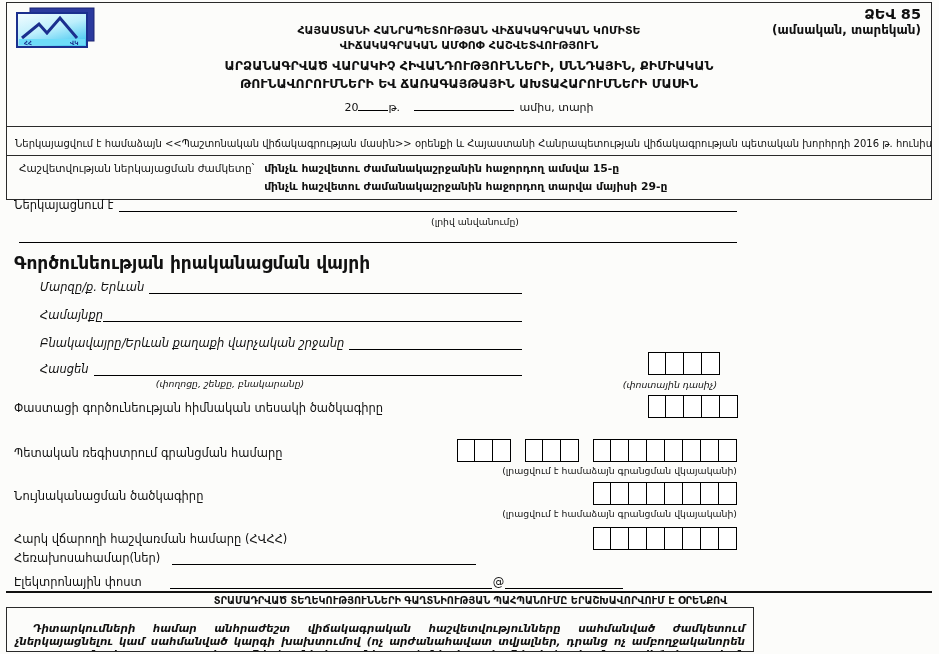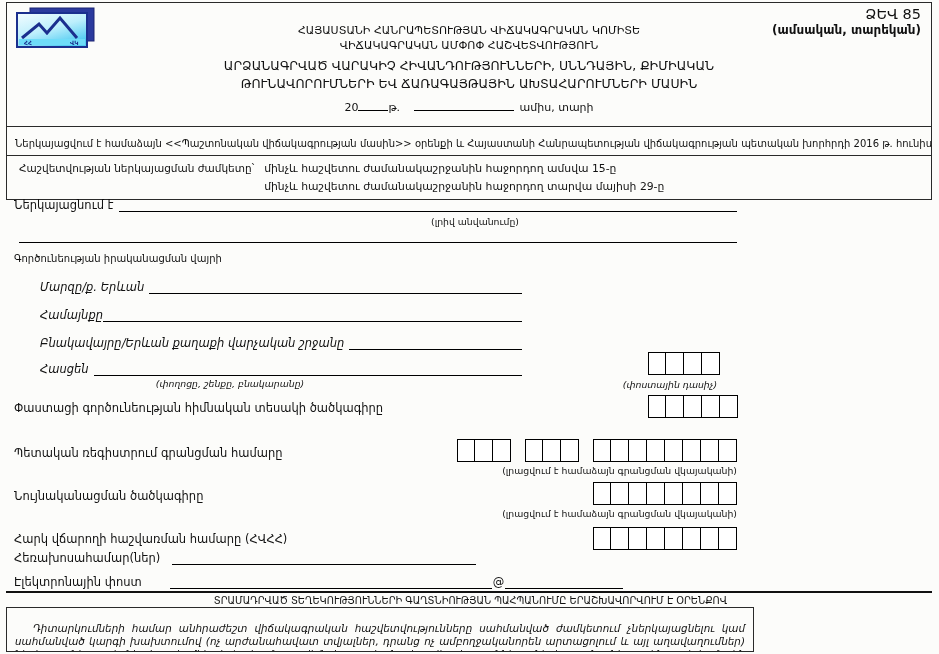--- a/index.html
+++ b/index.html
@@ -3,21 +3,21 @@
 <meta charset="utf-8">
 <style>
   * { margin:0; padding:0; box-sizing:border-box; }
   html,body { background:#ffffff; }
   .page {
     position:relative; width:939px; height:654px; background:#fcfcfa;
     font-family:"DejaVu Sans","Liberation Sans",sans-serif; color:#111;
     overflow:hidden;
   }
   .abs { position:absolute; }
-  .b { font-weight:normal; }
+  .b { font-weight:bold; }
   .it { font-style:italic; }
   .topwrap { position:absolute; left:6px; top:2px; width:926px; }
   .topbox { border:1px solid #2a2a2a; background:#fcfcfa; }
   .row { position:absolute; display:flex; align-items:flex-end; }
   .lbl { font-size:11.5px; white-space:nowrap; }
   .fill { flex:1; border-bottom:1px solid #000; height:14px; margin-left:5px; }
   .fill0 { flex:1; border-bottom:1px solid #000; height:14px; }
   .blank { display:inline-block; border-bottom:1px solid #000; height:12px; vertical-align:baseline; }
   .cells { position:absolute; display:flex; }
   .cell { width:18px; height:23px; border:1px solid #000; border-left:none; background:#fff; }
@@ -85,21 +85,21 @@
   <div class="row" style="left:14px; top:198px; width:723px;">
     <span class="lbl">Ներկայացնում է</span>
     <span class="fill"></span>
   </div>
   <div class="hint center" style="left:150px; top:216px; width:650px;">(լրիվ անվանումը)</div>
 
   <div class="row" style="left:14px; top:229px; width:723px;">
     <span class="fill"></span>
   </div>
 
-  <div class="abs b" style="left:14px; top:253px; font-size:10px;">Գործունեության իրականացման վայրի</div>
+  <div class="abs b" style="left:14px; top:253px; font-size:17px;">Գործունեության իրականացման վայրի</div>
 
   <div class="row" style="left:40px; top:280px; width:482px;">
     <span class="lbl it">Մարզը/ք. Երևան</span>
     <span class="fill"></span>
   </div>
 
   <div class="row" style="left:40px; top:308px; width:482px;">
     <span class="lbl it">Համայնքը</span>
     <span class="fill0"></span>
   </div>

